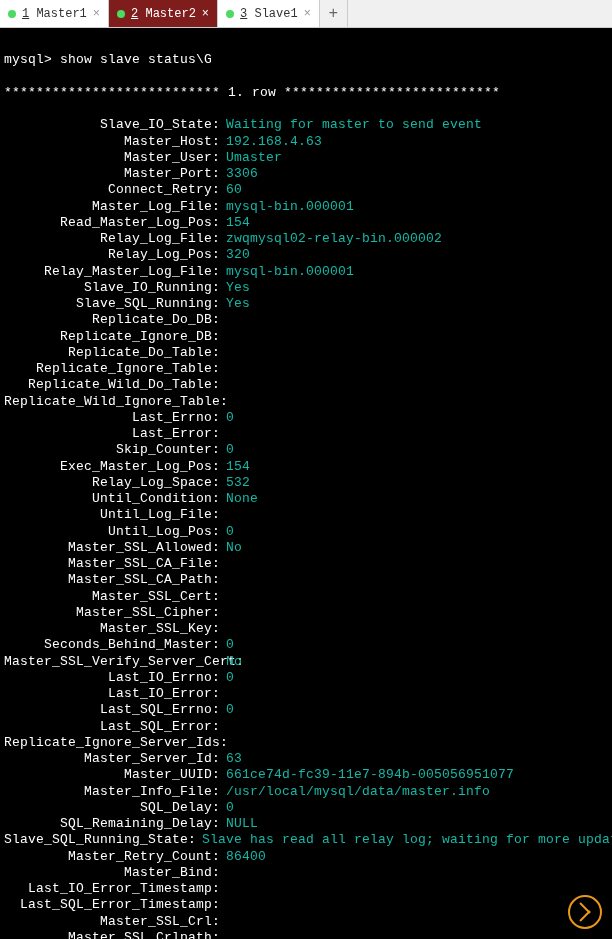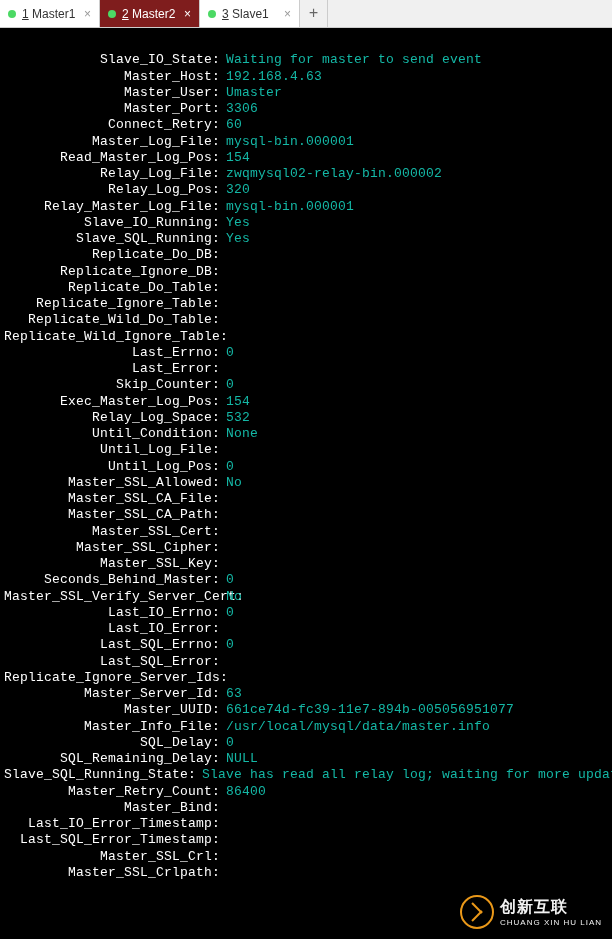--- a/index.html
+++ b/index.html
@@ -20,21 +20,21 @@
     border-bottom: 1px solid #ccc;
     align-items: stretch;
   }
   .tab {
     display: flex;
     align-items: center;
     padding: 0 8px;
     border-right: 1px solid #ccc;
     background: #fff;
     color: #333;
-    font-family: Liberation Sans, sans-serif;
+    font-family: Liberation Mono, monospace;
     font-size: 12px;
     gap: 6px;
     cursor: pointer;
     min-width: 100px;
   }
   .tab.active {
     background: #7f1d1d;
     color: #fff;
   }
   .tab-dot {
@@ -132,22 +132,20 @@
   </div>
   <div class="tab">
     <span class="tab-dot"></span>
     <span><span class="tab-num">3</span> <span>Slave1</span></span>
     <span class="tab-close">×</span>
   </div>
   <div class="add-tab">+</div>
 </div>
 
 <div class="terminal">
+<div>mysql&gt; show slave status\G</div>
+<div>*************************** 1. row ***************************</div>
 <div id="fields"><div class="row"><span class="key">Slave_IO_State:</span><span class="val">Waiting for master to send event</span></div><div class="row"><span class="key">Master_Host:</span><span class="val">192.168.4.63</span></div><div class="row"><span class="key">Master_User:</span><span class="val">Umaster</span></div><div class="row"><span class="key">Master_Port:</span><span class="val">3306</span></div><div class="row"><span class="key">Connect_Retry:</span><span class="val">60</span></div><div class="row"><span class="key">Master_Log_File:</span><span class="val">mysql-bin.000001</span></div><div class="row"><span class="key">Read_Master_Log_Pos:</span><span class="val">154</span></div><div class="row"><span class="key">Relay_Log_File:</span><span class="val">zwqmysql02-relay-bin.000002</span></div><div class="row"><span class="key">Relay_Log_Pos:</span><span class="val">320</span></div><div class="row"><span class="key">Relay_Master_Log_File:</span><span class="val">mysql-bin.000001</span></div><div class="row"><span class="key">Slave_IO_Running:</span><span class="val">Yes</span></div><div class="row"><span class="key">Slave_SQL_Running:</span><span class="val">Yes</span></div><div class="row"><span class="key">Replicate_Do_DB:</span><span class="val"></span></div><div class="row"><span class="key">Replicate_Ignore_DB:</span><span class="val"></span></div><div class="row"><span class="key">Replicate_Do_Table:</span><span class="val"></span></div><div class="row"><span class="key">Replicate_Ignore_Table:</span><span class="val"></span></div><div class="row"><span class="key">Replicate_Wild_Do_Table:</span><span class="val"></span></div><div class="row"><span class="key">Replicate_Wild_Ignore_Table:</span><span class="val"></span></div><div class="row"><span class="key">Last_Errno:</span><span class="val">0</span></div><div class="row"><span class="key">Last_Error:</span><span class="val"></span></div><div class="row"><span class="key">Skip_Counter:</span><span class="val">0</span></div><div class="row"><span class="key">Exec_Master_Log_Pos:</span><span class="val">154</span></div><div class="row"><span class="key">Relay_Log_Space:</span><span class="val">532</span></div><div class="row"><span class="key">Until_Condition:</span><span class="val">None</span></div><div class="row"><span class="key">Until_Log_File:</span><span class="val"></span></div><div class="row"><span class="key">Until_Log_Pos:</span><span class="val">0</span></div><div class="row"><span class="key">Master_SSL_Allowed:</span><span class="val">No</span></div><div class="row"><span class="key">Master_SSL_CA_File:</span><span class="val"></span></div><div class="row"><span class="key">Master_SSL_CA_Path:</span><span class="val"></span></div><div class="row"><span class="key">Master_SSL_Cert:</span><span class="val"></span></div><div class="row"><span class="key">Master_SSL_Cipher:</span><span class="val"></span></div><div class="row"><span class="key">Master_SSL_Key:</span><span class="val"></span></div><div class="row"><span class="key">Seconds_Behind_Master:</span><span class="val">0</span></div><div class="row"><span class="key">Master_SSL_Verify_Server_Cert:</span><span class="val">No</span></div><div class="row"><span class="key">Last_IO_Errno:</span><span class="val">0</span></div><div class="row"><span class="key">Last_IO_Error:</span><span class="val"></span></div><div class="row"><span class="key">Last_SQL_Errno:</span><span class="val">0</span></div><div class="row"><span class="key">Last_SQL_Error:</span><span class="val"></span></div><div class="row"><span class="key">Replicate_Ignore_Server_Ids:</span><span class="val"></span></div><div class="row"><span class="key">Master_Server_Id:</span><span class="val">63</span></div><div class="row"><span class="key">Master_UUID:</span><span class="val">661ce74d-fc39-11e7-894b-005056951077</span></div><div class="row"><span class="key">Master_Info_File:</span><span class="val">/usr/local/mysql/data/master.info</span></div><div class="row"><span class="key">SQL_Delay:</span><span class="val">0</span></div><div class="row"><span class="key">SQL_Remaining_Delay:</span><span class="val">NULL</span></div><div class="row"><span class="key">Slave_SQL_Running_State:</span><span class="val">Slave has read all relay log; waiting for more updates</span></div><div class="row"><span class="key">Master_Retry_Count:</span><span class="val">86400</span></div><div class="row"><span class="key">Master_Bind:</span><span class="val"></span></div><div class="row"><span class="key">Last_IO_Error_Timestamp:</span><span class="val"></span></div><div class="row"><span class="key">Last_SQL_Error_Timestamp:</span><span class="val"></span></div><div class="row"><span class="key">Master_SSL_Crl:</span><span class="val"></span></div><div class="row"><span class="key">Master_SSL_Crlpath:</span><span class="val"></span></div></div>
 </div>
 
 <div class="watermark">
   <div class="wm-logo"></div>
-  <div class="wm-text">
-    <div class="wm-cn">创新互联</div>
-    <div class="wm-en">CHUANG XIN HU LIAN</div>
-  </div>
 </div>
 
 </body></html>

